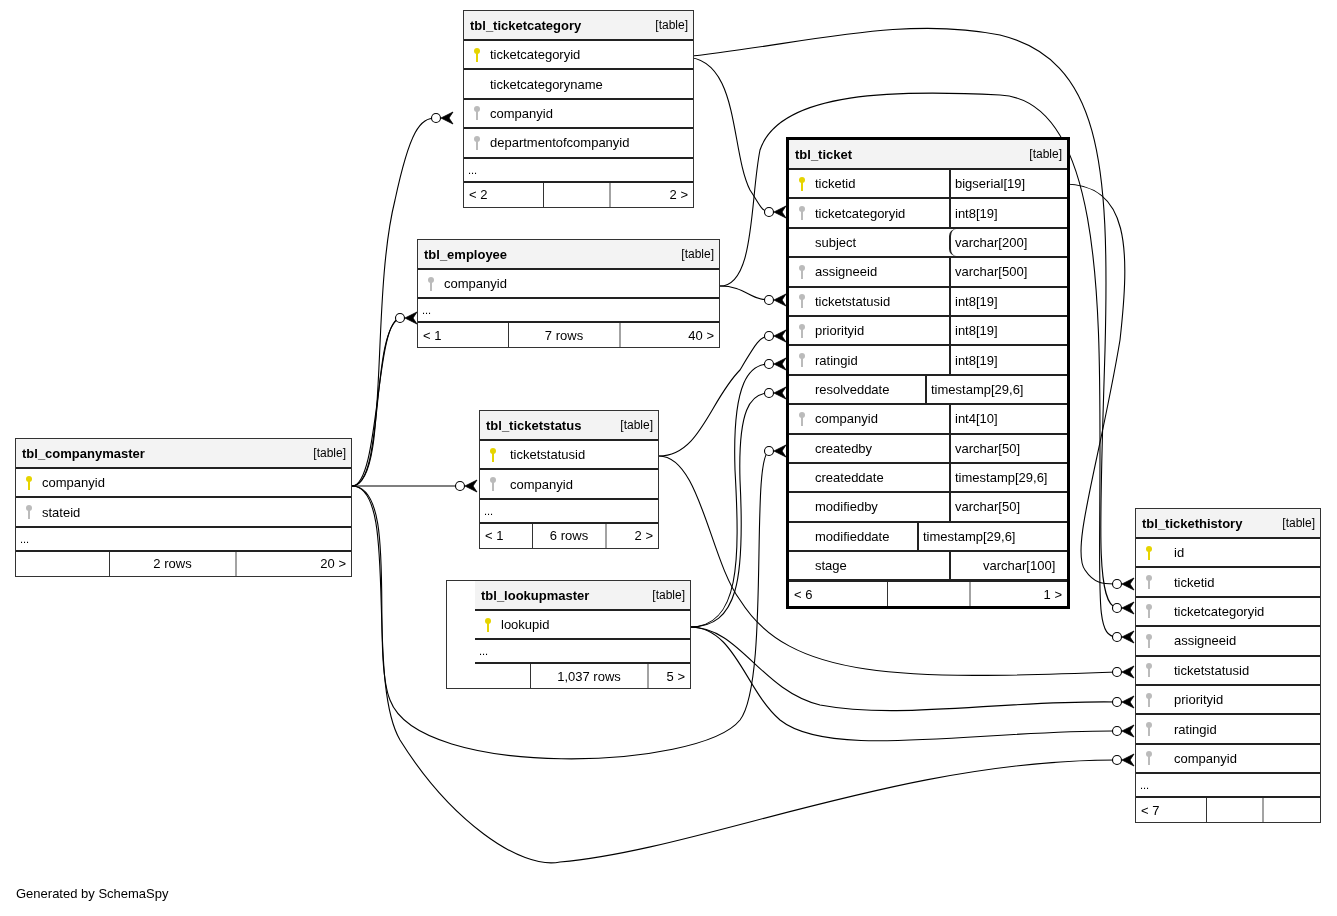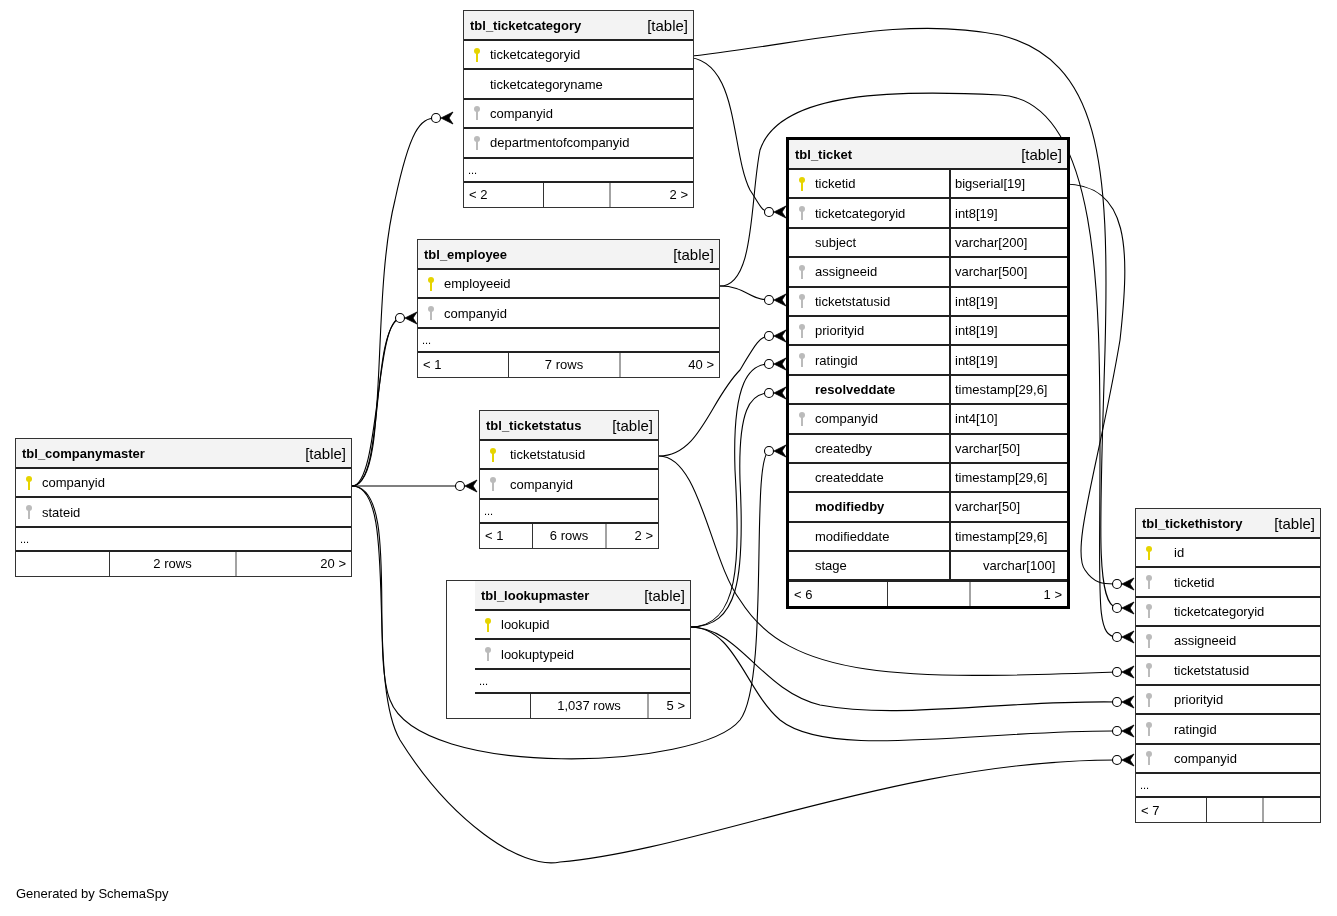--- a/index.html
+++ b/index.html
@@ -7,21 +7,21 @@
          font-family: "Liberation Sans", "DejaVu Sans", sans-serif; font-size: 13px; color: #000; }
   #edges { position: absolute; left: 0; top: 0; width: 1337px; height: 916px; pointer-events: none; }
   #edges path { fill: none; stroke: #000; stroke-width: 1.1; }
   #edges circle { fill: #fff; stroke: #000; stroke-width: 1.1; }
   #edges polygon { fill: #000; stroke: #000; stroke-width: 0.8; }
   .tbl { position: absolute; background: #fff; border: 1px solid #333; box-sizing: border-box; }
   .tbl.focus { border: 3px solid #000; }
   .tbl .hdr { height: 30px; background: #f3f3f3; border-bottom: 2px solid #222; display: flex;
               align-items: center; justify-content: space-between; padding: 0 5px 0 6px; box-sizing: border-box; }
   .tbl .hdr .name { font-weight: bold; font-size: 13px; }
-  .tbl .hdr .kind { font-size: 15px; }
+  .tbl .hdr .kind { font-size: 12px; }
   .tbl .row { height: 29.4px; border-bottom: 2px solid #222; display: flex; align-items: center; box-sizing: border-box; }
   .tbl .row .col { display: flex; align-items: center; padding-left: 6px; height: 100%; box-sizing: border-box; }
   .tbl .row .key { width: 14px; display: inline-flex; justify-content: center; margin-right: 6px; }
   .tbl .row .type { border-left: 2px solid #222; height: 100%; display: flex; align-items: center; padding-left: 4px; box-sizing: border-box; }
   .tbl .ellipsis { height: 24px; border-bottom: 2px solid #222; padding-left: 4px; font-size: 11px; display: flex; align-items: center; box-sizing: border-box; }
   .tbl .foot { height: 24px; display: flex; font-size: 13px; }
   .tbl .foot span { display: flex; align-items: center; height: 100%; box-sizing: border-box; padding: 0 5px; }
   .tbl .foot .f1 { border-right: 1px solid #333; }
   .tbl .foot .f2 { border-right: 2px solid #a3a3a3; justify-content: center; }
   .tbl .foot .f3 { justify-content: flex-end; }
@@ -156,31 +156,20 @@
 <div class="tbl" style="left:417px;top:239px;width:303px;">
   <div class="hdr">
     <span class="name">tbl_employee</span>
     <span class="kind">[table]</span>
   </div>
   <div class="cols">
       <div class="row">
         <div class="col">
           <span class="key">
             <svg width="8" height="16" viewBox="0 0 8 16">
-              <circle cx="4" cy="4" r="3" fill="#e6d400"></circle>
-              <rect x="3" y="6" width="2" height="9" fill="#e6d400"></rect>
-            </svg>
-          </span>
-          <span>employeeid</span>
-        </div>
-      </div>
-      <div class="row">
-        <div class="col">
-          <span class="key">
-            <svg width="8" height="16" viewBox="0 0 8 16">
               <circle cx="4" cy="4" r="3" fill="#bbbbbb"></circle>
               <rect x="3" y="6" width="2" height="9" fill="#bbbbbb"></rect>
             </svg>
           </span>
           <span>companyid</span>
         </div>
       </div>
     </div>
   <div class="ellipsis">...</div>
   <div class="foot">
@@ -237,31 +226,20 @@
         <div class="col">
           <span class="key">
             <svg width="8" height="16" viewBox="0 0 8 16">
               <circle cx="4" cy="4" r="3" fill="#e6d400"></circle>
               <rect x="3" y="6" width="2" height="9" fill="#e6d400"></rect>
             </svg>
           </span>
           <span>lookupid</span>
         </div>
       </div>
-      <div class="row">
-        <div class="col">
-          <span class="key">
-            <svg width="8" height="16" viewBox="0 0 8 16">
-              <circle cx="4" cy="4" r="3" fill="#bbbbbb"></circle>
-              <rect x="3" y="6" width="2" height="9" fill="#bbbbbb"></rect>
-            </svg>
-          </span>
-          <span>lookuptypeid</span>
-        </div>
-      </div>
     </div>
   <div class="ellipsis">...</div>
   <div class="foot">
     <span class="f1" style="width:56px"></span>
     <span class="f2" style="width:118px">1,037 rows</span>
     <span class="f3" style="flex:1">5 &gt;</span>
   </div>
 </div>
 
 <div class="tbl" style="left:15px;top:438px;width:337px;">
@@ -329,21 +307,21 @@
           </span>
           <span>ticketcategoryid</span>
         </div>
         <div class="type" style="flex: 1 1 0%;">int8[19]</div>
       </div>
       <div class="row">
         <div class="col" style="width: 160px;">
           <span class="key"></span>
           <span>subject</span>
         </div>
-        <div class="type" style="flex: 1 1 0%;">varchar[200]</div>
+        <div class="type" style="flex: 1 1 0%; border-radius: 7px;">varchar[200]</div>
       </div>
       <div class="row">
         <div class="col" style="width: 160px;">
           <span class="key">
             <svg width="8" height="16" viewBox="0 0 8 16">
               <circle cx="4" cy="4" r="3" fill="#bbbbbb"></circle>
               <rect x="3" y="6" width="2" height="9" fill="#bbbbbb"></rect>
             </svg>
           </span>
           <span>assigneeid</span>
@@ -380,21 +358,21 @@
             <svg width="8" height="16" viewBox="0 0 8 16">
               <circle cx="4" cy="4" r="3" fill="#bbbbbb"></circle>
               <rect x="3" y="6" width="2" height="9" fill="#bbbbbb"></rect>
             </svg>
           </span>
           <span>ratingid</span>
         </div>
         <div class="type" style="flex: 1 1 0%;">int8[19]</div>
       </div>
       <div class="row">
-        <div class="col" style="width: 160px; font-weight: bold;">
+        <div class="col" style="width: 136px;">
           <span class="key"></span>
           <span>resolveddate</span>
         </div>
         <div class="type" style="flex: 1 1 0%;">timestamp[29,6]</div>
       </div>
       <div class="row">
         <div class="col" style="width: 160px;">
           <span class="key">
             <svg width="8" height="16" viewBox="0 0 8 16">
               <circle cx="4" cy="4" r="3" fill="#bbbbbb"></circle>
@@ -413,28 +391,28 @@
         <div class="type" style="flex: 1 1 0%;">varchar[50]</div>
       </div>
       <div class="row">
         <div class="col" style="width: 160px;">
           <span class="key"></span>
           <span>createddate</span>
         </div>
         <div class="type" style="flex: 1 1 0%;">timestamp[29,6]</div>
       </div>
       <div class="row">
-        <div class="col" style="width: 160px; font-weight: bold;">
+        <div class="col" style="width: 160px;">
           <span class="key"></span>
           <span>modifiedby</span>
         </div>
         <div class="type" style="flex: 1 1 0%;">varchar[50]</div>
       </div>
       <div class="row">
-        <div class="col" style="width: 160px;">
+        <div class="col" style="width: 128px;">
           <span class="key"></span>
           <span>modifieddate</span>
         </div>
         <div class="type" style="flex: 1 1 0%;">timestamp[29,6]</div>
       </div>
       <div class="row">
         <div class="col" style="width: 160px;">
           <span class="key"></span>
           <span>stage</span>
         </div>

